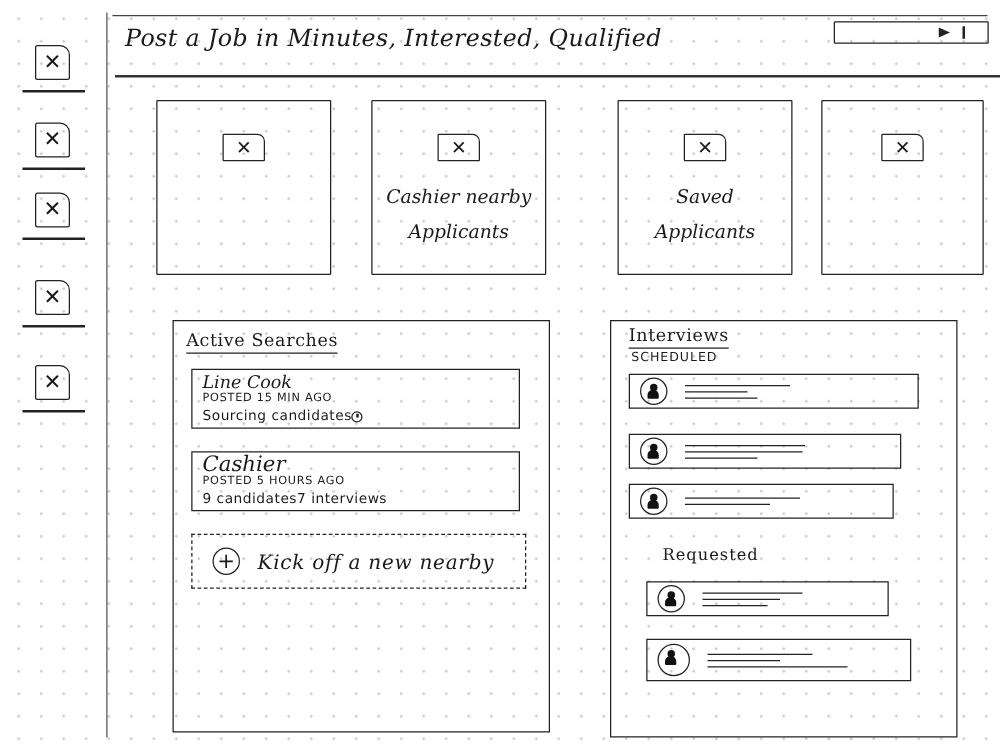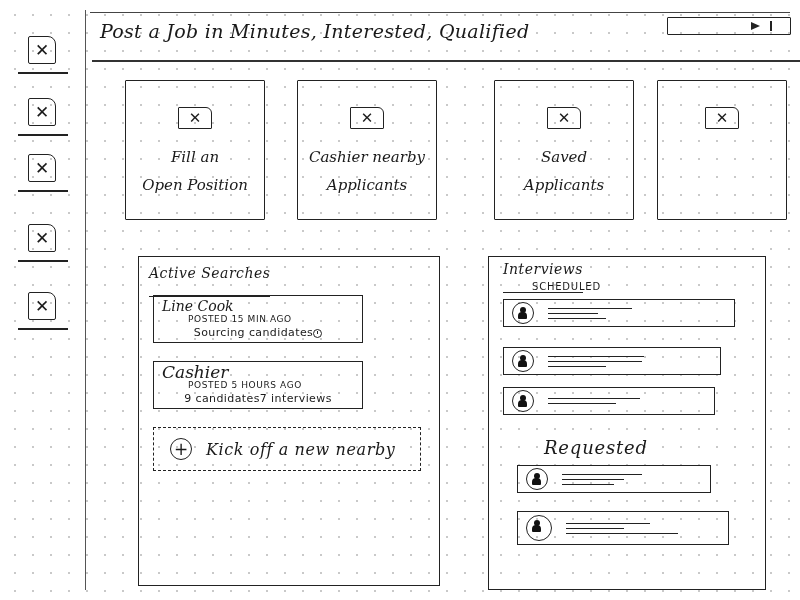--- a/index.html
+++ b/index.html
@@ -50,41 +50,41 @@
     }
     .tile-label {
       position: absolute; left: 8px; right: 8px; top: 62px; text-align: center;
       font-family: "DejaVu Serif", serif; font-style: italic; font-size: 15px; line-height: 28px;
       white-space: pre-line;
     }
 
     
     .panel { position: absolute; border: 1.6px solid #222; box-sizing: border-box; }
     .panel-title {
-      position: absolute; font-size: 14px; letter-spacing: 0.5px; font-style: italic;
-      font-family: "DejaVu Serif", serif; border-bottom: 1.6px solid #222; padding-bottom: 15px; text-align: center;
-    }
-    .search-card { position: absolute; left: 14px; width: 210px; border: 1.8px solid #222; box-sizing: border-box; padding: 3px 8px; }
+      position: absolute; font-size: 14px; letter-spacing: 0.5px; 
+      font-family: "DejaVu Serif", serif; border-bottom: 1.6px solid #222; padding-bottom: 1px; text-align: center;
+    }
+    .search-card { position: absolute; left: 14px; width: 263px; border: 1.8px solid #222; box-sizing: border-box; padding: 3px 8px; }
     .sc-title { font-size: 14px; font-style: italic; font-family: "DejaVu Serif", serif; line-height: 15px; }
-    .sc-sub { font-size: 9px; letter-spacing: 0.6px; text-transform: uppercase; line-height: 11px; margin-left: 26px; }
-    .sc-row { display: flex; justify-content: center; align-items: center; font-size: 11px; letter-spacing: 0.4px; line-height: 16px; }
+    .sc-sub { font-size: 9px; letter-spacing: 0.6px; text-transform: uppercase; line-height: 11px; }
+    .sc-row { display: flex; justify-content: flex-start; align-items: center; font-size: 11px; letter-spacing: 0.4px; line-height: 16px; }
     .clock-icon {
       width: 9px; height: 9px; border: 1.4px solid #222; border-radius: 50%; position: relative; box-sizing: border-box;
     }
     .clock-icon::after { content: ""; position: absolute; left: 3px; top: 1px; width: 1.2px; height: 3px; background: #222; }
 
     .new-search {
       position: absolute; left: 14px; top: 170px; width: 268px; height: 44px;
       border: 1.8px dashed #222; box-sizing: border-box;
       display: flex; align-items: center; padding-left: 16px; gap: 14px;
     }
     .plus-icon { width: 22px; height: 22px; border: 1.6px solid #222; border-radius: 50%; display: flex; align-items: center; justify-content: center; font-size: 17px; line-height: 1; box-sizing: border-box; }
     .new-search-label { font-size: 16px; font-family: "DejaVu Serif", serif; font-style: italic; letter-spacing: 0.6px; }
 
-    .section-label { position: absolute; font-size: 10px; letter-spacing: 0.8px; text-transform: uppercase; margin-left: 27px; }
+    .section-label { position: absolute; font-size: 10px; letter-spacing: 0.8px; text-transform: uppercase; }
     .iv-card { position: absolute; left: 14px; width: 216px; height: 28px; border: 1.8px solid #222; box-sizing: border-box; display: flex; align-items: center; padding-left: 8px; gap: 14px; }
     .avatar { width: 22px; height: 22px; border: 1.6px solid #222; border-radius: 50%; box-sizing: border-box; position: relative; }
     .avatar::before { content: ""; position: absolute; left: 6.5px; top: 3.5px; width: 6px; height: 6px; background: #111; border-radius: 50%; }
     .avatar::after { content: ""; position: absolute; left: 5px; top: 9px; width: 9px; height: 7px; background: #111; border-radius: 4px 4px 1px 1px; }
     .lines { display: flex; flex-direction: column; gap: 4px; }
     .ln { height: 0; border-top: 1.6px solid #222; }
   </style>
 </head>
 <body>
 
@@ -114,22 +114,20 @@
   <span class="sb-icon">✕</span>
   <span class="sb-underline"></span>
 </div>
 <div class="sb-item" style="top:292px;">
   <span class="sb-icon">✕</span>
   <span class="sb-underline"></span>
 </div>
 
 <div class="tile" style="left:125px;">
   <span class="tile-icon">✕</span>
-  <span class="tile-label">Fill an
-Open Position</span>
 </div>
 <div class="tile" style="left:297px;">
   <span class="tile-icon">✕</span>
   <span class="tile-label">Cashier nearby
 Applicants</span>
 </div>
 <div class="tile" style="left:494px;">
   <span class="tile-icon">✕</span>
   <span class="tile-label">Saved
 Applicants</span>
@@ -186,21 +184,21 @@
       </span>
   </div>
   <div class="iv-card" style="top:130px; width:212px;">
     <span class="avatar"></span>
     <span class="lines">
         <span class="ln" style="width:92px;"></span>
         <span class="ln" style="width:68px;"></span>
       </span>
   </div>
 
-  <div class="section-label" style="left:28px; top:180px; text-transform:none; font-size:18px; font-style:italic; font-family:'DejaVu Serif', serif;">Requested</div>
+  <div class="section-label" style="left:41px; top:180px; text-transform:none; font-size:13px; font-family:'DejaVu Serif', serif;">Requested</div>
 
   <div class="iv-card" style="top:208px; left:28px; width:194px;">
     <span class="avatar"></span>
     <span class="lines">
         <span class="ln" style="width:80px;"></span>
         <span class="ln" style="width:62px;"></span>
         <span class="ln" style="width:52px;"></span>
       </span>
   </div>
   <div class="iv-card" style="top:254px; left:28px; width:212px; height:34px;">

